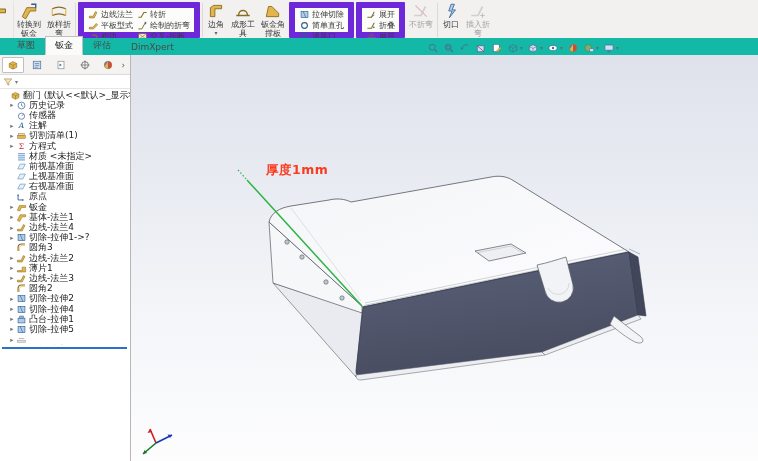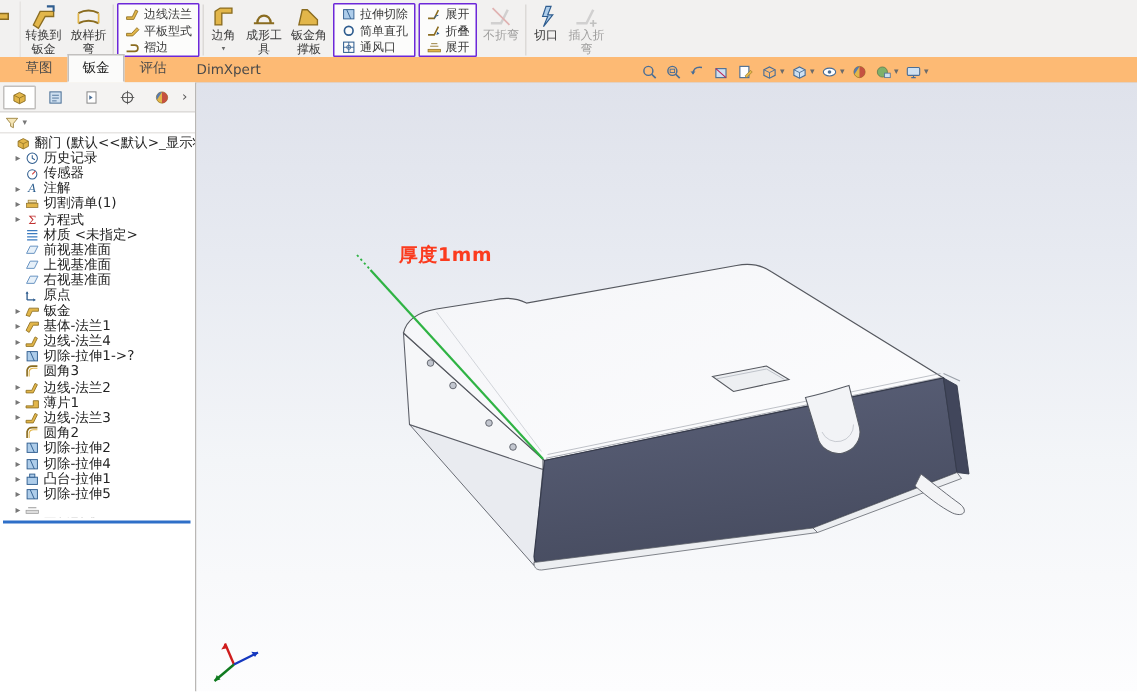--- a/index.html
+++ b/index.html
@@ -8,34 +8,34 @@
        -webkit-font-smoothing:antialiased;}
   .app{position:absolute;inset:0;}
 
   
   .ribbon{position:absolute;top:0;left:0;right:0;height:38px;background:#f2f1f0;
           border-bottom:1px solid #dddbd9;display:flex;align-items:stretch;padding:1px 0 0 0;}
   .clip{width:13px;overflow:hidden;position:relative;flex:0 0 13px;border-right:1px solid #e6e4e2;}
   .clip .icon{position:absolute;left:-12px;top:3px;width:20px;height:20px;}
   .vsep{width:1px;background:#dcdad7;margin:2px 1px;flex:0 0 1px;}
   .big-btn{display:flex;flex-direction:column;align-items:center;justify-content:flex-start;
-           padding:1px 3px 0 3px;font-size:8px;line-height:8.5px;color:#3a3a3a;cursor:default;font-family:Liberation Mono, monospace;}
+           padding:1px 3px 0 3px;font-size:8px;line-height:8.5px;color:#3a3a3a;cursor:default;}
   .big-btn .icon{width:18px;height:18px;margin-bottom:1px;}
   .big-btn .cap{text-align:center;white-space:nowrap;}
   .big-btn .caret{font-size:6px;line-height:6px;color:#666;}
   .big-btn.disabled{opacity:.45;}
-  .group{background:#fcfcfb;border:1px solid #6d28d9;margin:1px 1px;display:flex;gap:4px;
+  .group{background:#fcfcfb;border:6px solid #6d28d9;margin:1px 1px;display:flex;gap:4px;
          padding:1px 4px;border-radius:1px;}
   .gcol{display:flex;flex-direction:column;justify-content:space-between;}
   .small-btn{display:flex;align-items:center;gap:2px;height:11px;font-size:8px;color:#3a3a3a;white-space:nowrap;}
   .small-btn .icon{width:11px;height:11px;flex:0 0 11px;}
   .icon svg{width:100%;height:100%;display:block;}
 
   
-  .tabbar{position:absolute;top:38px;left:0;right:0;height:17px;background:#fdba74;
+  .tabbar{position:absolute;top:38px;left:0;right:0;height:17px;background:#14b8a6;
           border-bottom:1px solid #c9c7c5;display:flex;align-items:flex-end;padding-left:7px;}
   .tab{font-size:9px;color:#4a4a4a;padding:2px 9px 2px 9px;border:1px solid transparent;white-space:nowrap;}
   .tab.active{background:#fbfbfa;border:1px solid #c2c0be;border-bottom-color:#fbfbfa;color:#222;}
 
   
   .hud{position:absolute;top:40px;left:427px;height:15px;display:flex;align-items:center;gap:4px;z-index:5;}
   .hud-btn{display:flex;align-items:center;gap:1px;}
   .hud-btn .icon{width:12px;height:12px;}
   .hud-caret{font-size:6px;color:#6a6a6a;line-height:6px;}
 
@@ -120,20 +120,48 @@
             </span>
             <span>平板型式</span>
           </div>
           <div class="small-btn">
             <span class="icon">
               <svg viewBox="0 0 16 16">
                 <path d="M2 12 H10 A3 3 0 0 0 10 6 H6" fill="none" stroke="#8a6c20" stroke-width="1.6"></path>
               </svg>
             </span>
             <span>褶边</span>
+          </div>
+        </div>
+        <div class="gcol">
+          <div class="small-btn">
+            <span class="icon">
+              <svg viewBox="0 0 16 16">
+                <path d="M2 12 H6 L10 5 H14" fill="none" stroke="#8a6c20" stroke-width="1.6"></path>
+              </svg>
+            </span>
+            <span>转折</span>
+          </div>
+          <div class="small-btn">
+            <span class="icon">
+              <svg viewBox="0 0 16 16">
+                <path d="M2 13 L7 13 L12 4" fill="none" stroke="#8a6c20" stroke-width="1.4"></path>
+                <path d="M11 2 l3 2 -2 3 Z" fill="#2f5d8f"></path>
+              </svg>
+            </span>
+            <span>绘制的折弯</span>
+          </div>
+          <div class="small-btn">
+            <span class="icon">
+              <svg viewBox="0 0 16 16">
+                <rect x="2.5" y="4" width="11" height="8" fill="#f3ead0" stroke="#8a6c20" stroke-width=".8"></rect>
+                <path d="M3 4.5 L13 11.5 M13 4.5 L3 11.5" stroke="#8a6c20" stroke-width=".8"></path>
+              </svg>
+            </span>
+            <span>交叉-折断</span>
           </div>
         </div>
       </div>
       <div class="vsep"></div>
       <div class="big-btn">
         <span class="icon">
           <svg viewBox="0 0 16 16">
             <path d="M3 13 V5 L6 3 H13 V6 H7 V13 Z" fill="#e2b64a" stroke="#8a6c20" stroke-width=".8"></path>
           </svg>
         </span>

